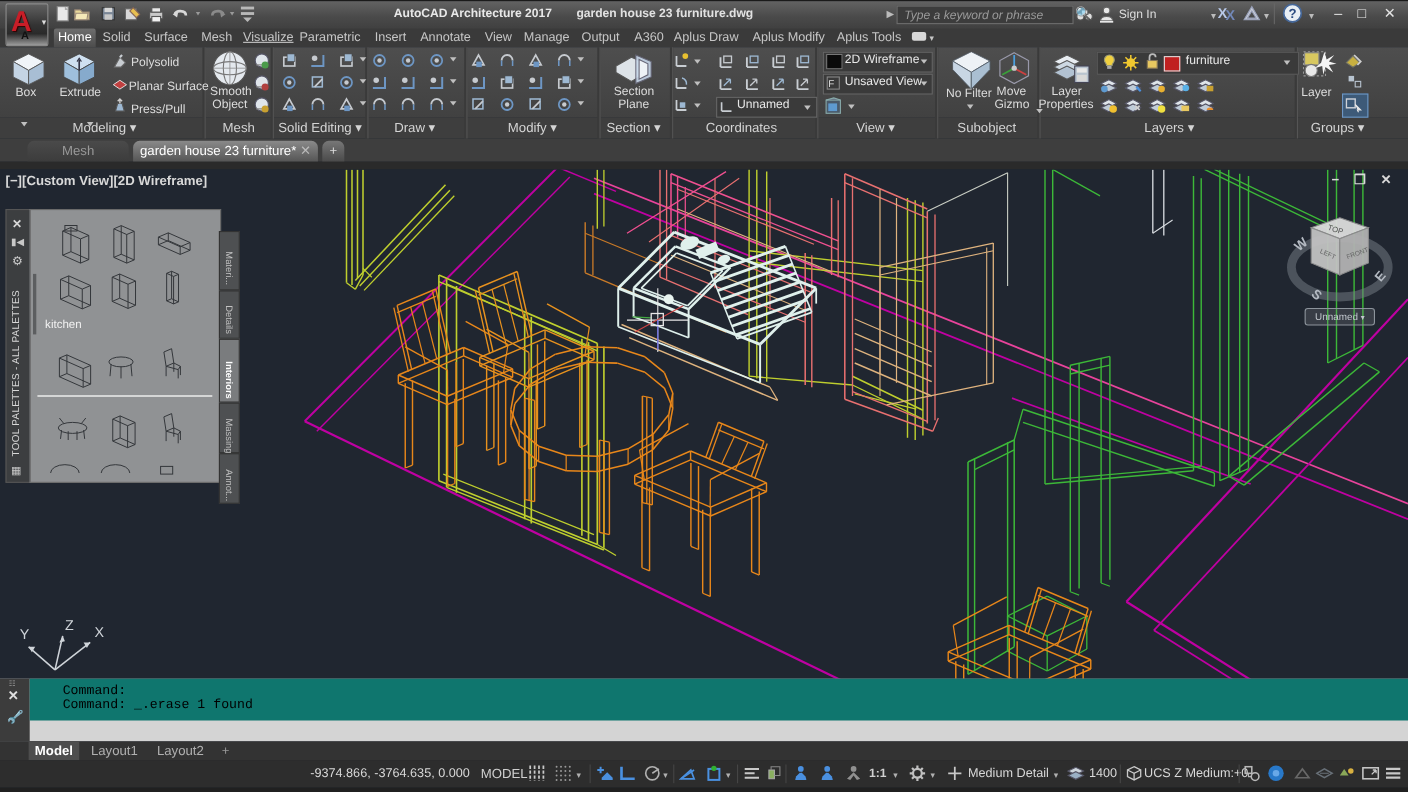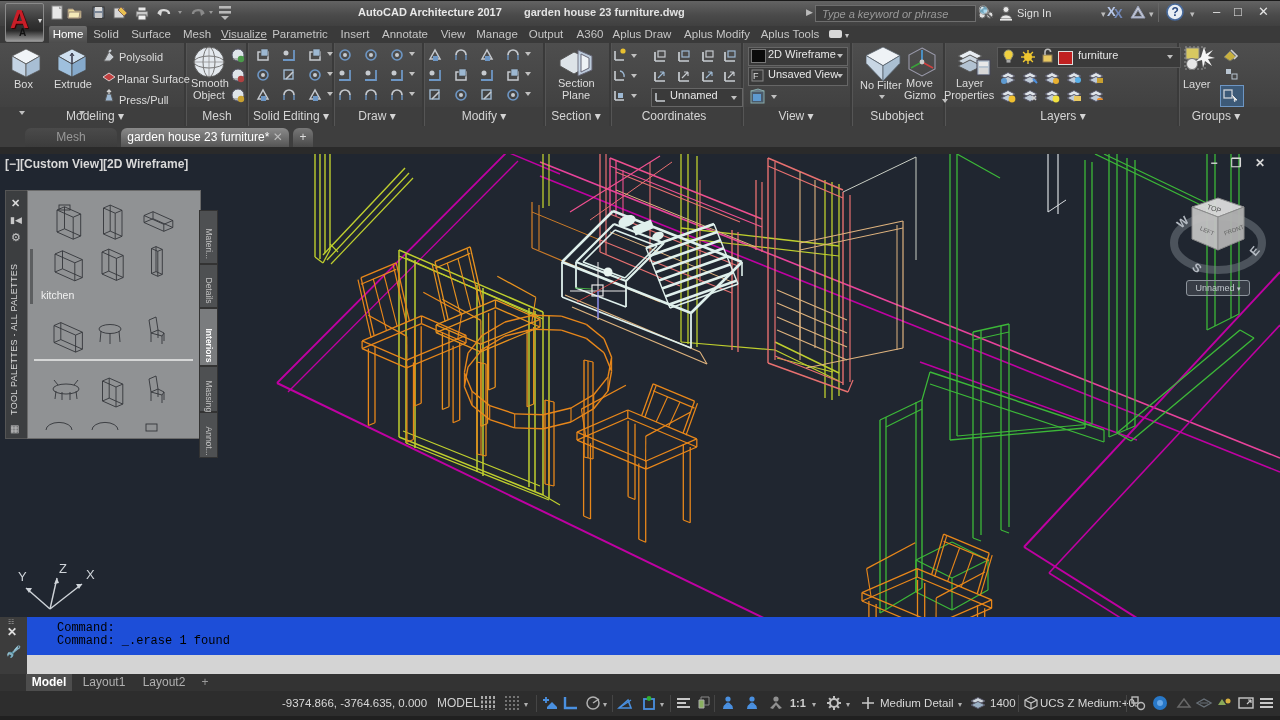--- a/index.html
+++ b/index.html
@@ -36,21 +36,21 @@
 #vpbtns{right:10px;top:2px;color:#d9d9d9;font-size:12px;font-weight:bold;letter-spacing:5px;}
 
 #palette{left:5px;top:36px;width:212px;height:252px;}
 #palbar{position:absolute;left:0;top:0;width:22px;height:247px;background:#3c3e40;border:1px solid #555;}
 #palbody{position:absolute;left:22px;top:0;width:172px;height:247px;background:#909294;border:1px solid #6a6a6a;}
 #paltabs{position:absolute;left:194px;top:8px;width:18px;height:392px;}
 .paltab{position:absolute;left:0;width:17px;background:#4a4a4a;color:#c0c0c0;border:1px solid #333;}
 
 #cmdwin{left:0;top:617px;width:1280px;height:57px;background:#d4d4d4;}
 #cmdbar{position:absolute;left:0;top:0;width:27px;height:57px;background:#3c3c3c;}
-#cmdhist{position:absolute;left:27px;top:0;width:1253px;height:38px;background:#1d4ed8;color:#000;font-family:"Liberation Mono",monospace;font-size:12px;line-height:13px;padding:5px 0 0 30px;box-sizing:border-box;}
+#cmdhist{position:absolute;left:27px;top:0;width:1253px;height:38px;background:#0f766e;color:#000;font-family:"Liberation Mono",monospace;font-size:12px;line-height:13px;padding:5px 0 0 30px;box-sizing:border-box;}
 #cmdinput{position:absolute;left:27px;top:38px;width:1253px;height:19px;background:#fff;color:#9a9a9a;font-family:"Liberation Mono",monospace;font-style:italic;font-size:12px;line-height:19px;}
 
 #modeltabs{left:0;top:674px;width:1280px;height:17px;background:#333333;}
 .mtab{position:absolute;top:0;height:17px;line-height:17px;font-size:12px;text-align:center;color:#b0b0b0;}
 
 #statusbar{left:0;top:691px;width:1280px;height:25px;background:#2d2d2d;color:#d0d0d0;font-size:12px;}
 #bottomstrip{left:0;top:716px;width:1280px;height:4px;background:#202020;}
 .sseg{position:absolute;top:2px;height:21px;line-height:21px;}
 </style>
 </head>

